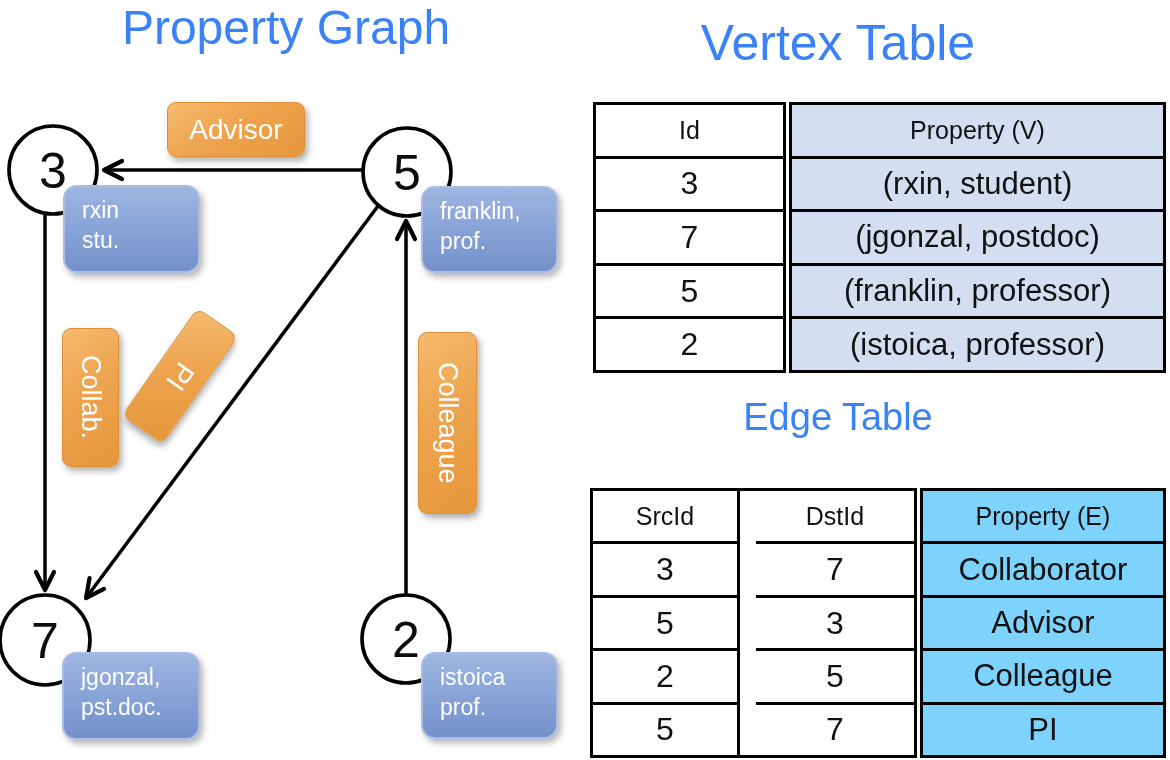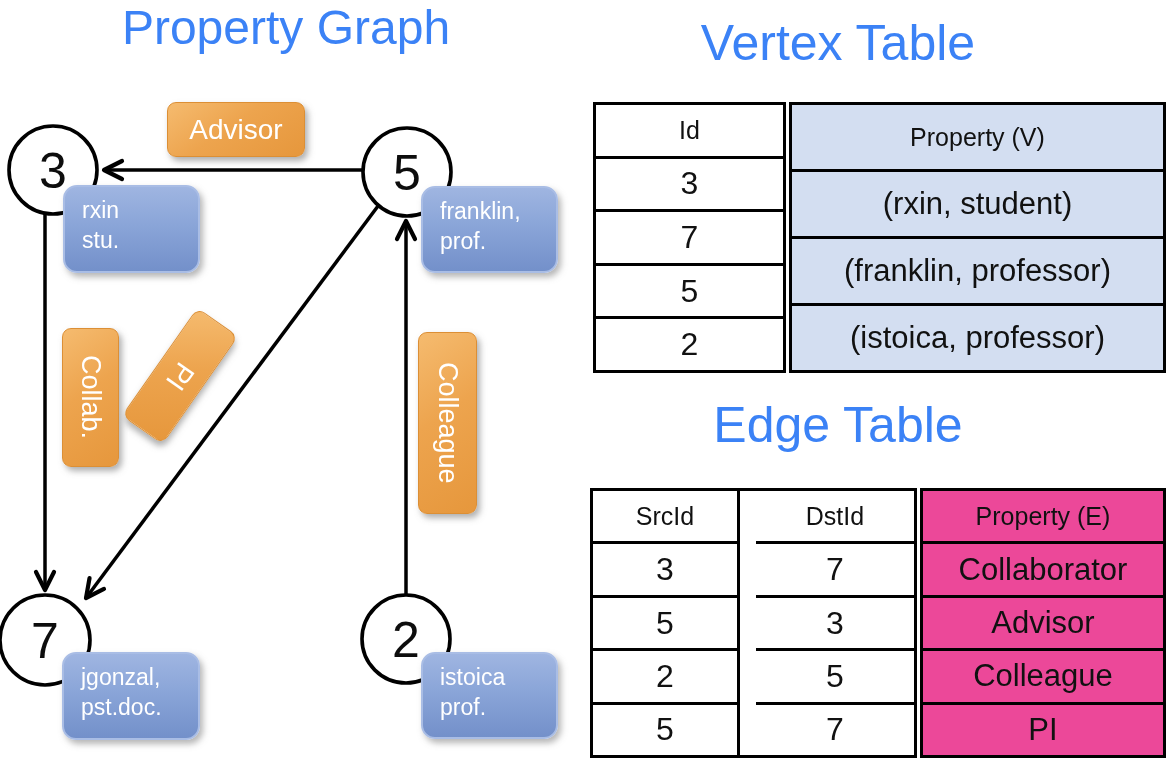--- a/index.html
+++ b/index.html
@@ -5,21 +5,21 @@
   html,body{margin:0;padding:0;background:#fff;}
   .canvas{
     position:relative;width:1170px;height:760px;background:#ffffff;
     font-family:"Liberation Sans", sans-serif;color:#111;overflow:hidden;
   }
   
   .big-title{position:absolute;text-align:center;font-size:48px;font-weight:300;
     letter-spacing:0px;color:#3b82f6;white-space:nowrap;}
   .graph-title{left:0;top:18;width:572px;}
   .vertex-title{left:553px;top:14px;width:570px;font-size:50px;}
-  .edge-title{left:553px;top:396px;width:570px;font-size:50px;}
+  .edge-title{left:553px;top:396px;width:570px;font-size:38px;}
 
   
   .graph-svg{position:absolute;left:0;top:0;}
   .edge-line{stroke:#000;stroke-width:3.5;fill:none;}
   .node-circle{fill:#fff;stroke:#000;stroke-width:3.6;}
   .node-num{font-family:"Liberation Sans",sans-serif;font-size:50px;font-weight:300;fill:#0d0d0d;}
 
   .edge-label{
     position:absolute;display:flex;align-items:center;justify-content:center;
     background:linear-gradient(145deg,#f5bb6f 0%,#eda44e 45%,#e6973c 100%);
@@ -46,21 +46,21 @@
 
   
   .dtable{position:absolute;display:flex;}
   .vtable{left:593px;top:102px;width:573px;height:271px;gap:3px;}
   .etable{left:590px;top:488px;width:576px;height:270px;gap:3px;}
   .tcol{box-sizing:border-box;border:3px solid #000;display:flex;flex-direction:column;background:#fff;}
   .colgroup{box-sizing:border-box;border:3px solid #000;display:flex;background:#fff;gap:16px;}
   .colgroup .inner{border:none;flex-direction:column;display:flex;box-sizing:border-box;}
   .inner-src{border-right:3px solid #000 !important;}
   .bluefill{background:#d3def1;}
-  .tanfill{background:#ec4899;}
+  .tanfill{background:#7dd3fc;}
   .vt-id{width:193px;}
   .vt-prop{flex:1;}
   .et-group{width:327px;}
   .et-src{width:147px;}
   .et-dst{flex:1;}
   .et-prop{flex:1;}
   .cell{
     flex:1;display:flex;align-items:center;justify-content:center;
     border-bottom:3px solid #000;font-size:32px;font-weight:300;white-space:nowrap;
   }
@@ -126,20 +126,21 @@
     <div class="tcol vt-id">
       <div class="cell hdr">Id</div>
       <div class="cell">3</div>
       <div class="cell">7</div>
       <div class="cell">5</div>
       <div class="cell">2</div>
     </div>
     <div class="tcol vt-prop bluefill">
       <div class="cell hdr">Property (V)</div>
       <div class="cell propcell">(rxin, student)</div>
+      <div class="cell propcell">(jgonzal, postdoc)</div>
       <div class="cell propcell">(franklin, professor)</div>
       <div class="cell propcell">(istoica, professor)</div>
     </div>
   </div>
 
   <div class="big-title edge-title">Edge Table</div>
 
   <div class="dtable etable">
     <div class="colgroup et-group">
       <div class="inner inner-src et-src">

